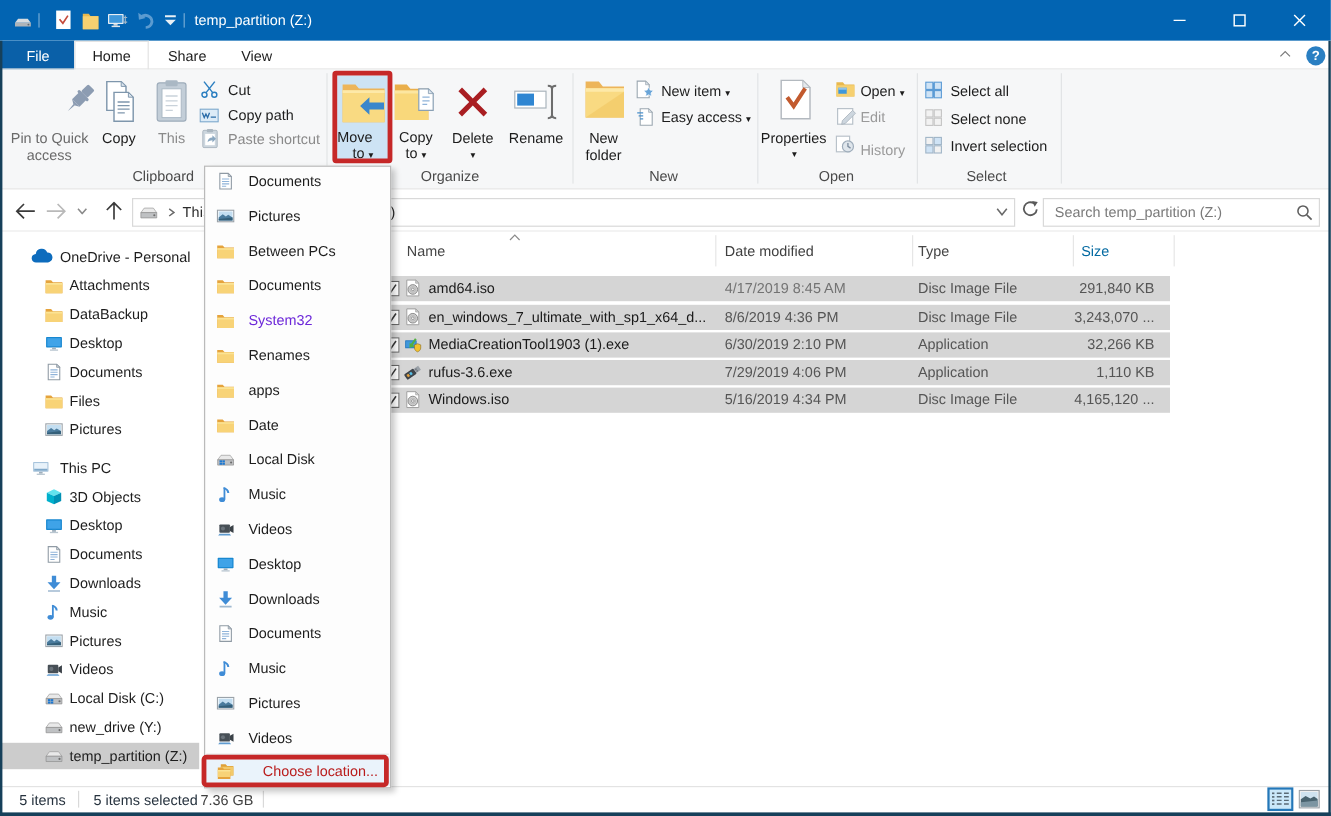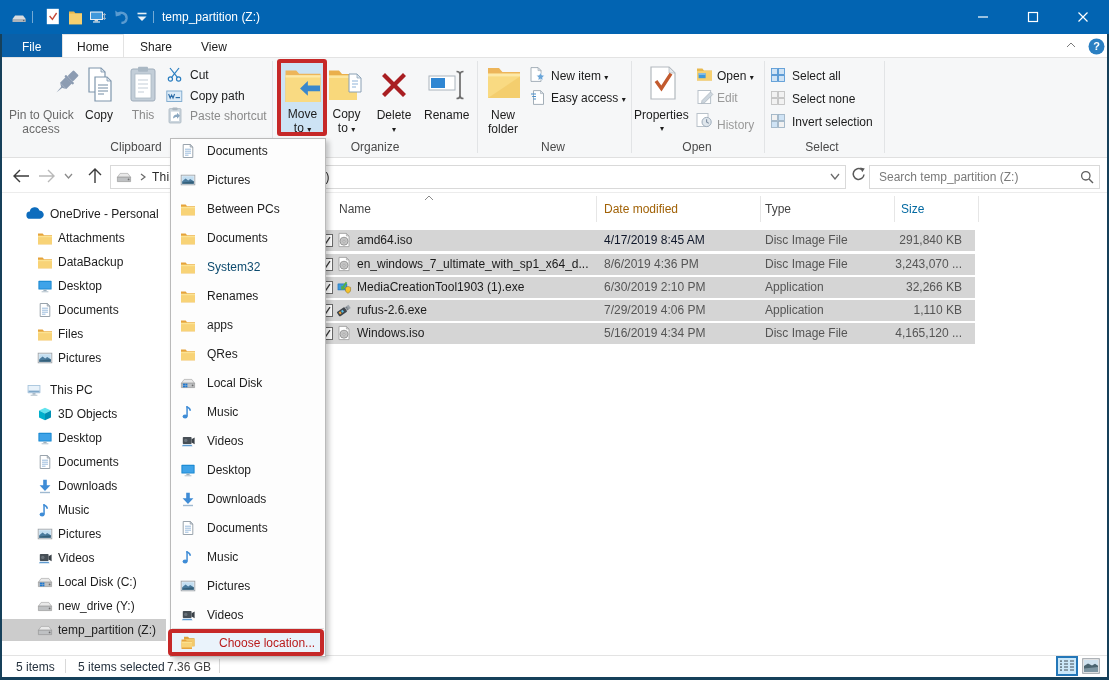--- a/index.html
+++ b/index.html
@@ -127,21 +127,21 @@
       <path d="M5 11.5 c0-2.6 1.6-4 4-4 v-1.8 l3 3 -3 3 v-1.8 c-1.6 0-2.6 0.6-4 1.6 z" fill="#8aa7c0"></path>
     </svg></div>
 <div class="t g" style="left:190px;top:110px;color:#8a8a8a">Paste shortcut</div>
 <div class="a" style="left:281px;top:63px;width:43px;height:70px;background:#cde3f4"></div>
 <div class="a" style="left:284px;top:68px;line-height:0;"><svg width="38" height="34" viewBox="0 0 38 35">
       <path d="M1 2.5 h11 l3 3.5 H37 v29 H1 z" fill="#edb55a"></path>
       <path d="M1 7.5 H37 V35 H1 z" fill="#f9da82"></path>
       <path d="M1 7.5 H37 V9.8 H1 z" fill="#fde9a8"></path>
       <path d="M16 21 L24 13.5 v4.5 h12.5 v6 H24 v4.5 z" fill="#3a87cc"></path>
     </svg></div>
-<div class="t " style="left:281px;top:108px;width:43px;text-align:center">Move</div>
+<div class="t " style="left:281px;top:108px;width:43px;text-align:left">Move</div>
 <div class="t " style="left:281px;top:122px;width:43px;text-align:center">to <span style="font-size:8px">▾</span></div>
 <div class="a" style="left:277px;top:59px;width:50px;height:77px;border:4px solid #c62828;border-radius:3px"></div>
 <div class="a" style="left:327px;top:68px;line-height:0;"><svg width="38" height="34" viewBox="0 0 38 34">
       <path d="M2 2.5 h10 l3 3.5 H30 v26 H2 z" fill="#eaaf4b"></path>
       <path d="M2 7.5 H30 V32 H2 z" fill="#f9d87b"></path>
       <path d="M2 7.5 H30 V10 H2 z" fill="#fce6a0"></path>
       <path d="M22 6 h8 l4 4 v14 H22 z" fill="#fff" stroke="#8aa0b4" stroke-width="1"></path>
       <path d="M30 6 l4 4 h-4 z" fill="#dde6ee" stroke="#8aa0b4" stroke-width="0.7"></path>
       <g stroke="#8fb3d9" stroke-width="1">
         <line x1="25" y1="13" x2="31" y2="13"></line>
@@ -277,41 +277,41 @@
 <div class="t g" style="left:879px;top:171px;color:#7a7a7a">Search temp_partition (Z:)</div>
 <div class="a" style="left:1080px;top:170px;line-height:0;"><svg width="14" height="14" viewBox="0 0 14 14">
       <circle cx="5.8" cy="5.8" r="4.2" stroke="#5f5f5f" stroke-width="1.3" fill="none"></circle>
       <line x1="9" y1="9" x2="13" y2="13" stroke="#5f5f5f" stroke-width="1.4"></line>
     </svg></div>
 <div class="a" style="left:0px;top:192px;width:1109px;height:1px;background:#ececec"></div>
 <div class="t " style="left:339px;top:203px;color:#454545">Name</div>
 <div class="a" style="left:424px;top:195px;line-height:0;"><svg width="10" height="6" viewBox="0 0 10 6">
       <path d="M1 5 L5 1 L9 5" stroke="#8a8a8a" stroke-width="1" fill="none"></path>
     </svg></div>
-<div class="t " style="left:604px;top:203px;color:#a16207">Date modified</div>
+<div class="t " style="left:604px;top:203px;color:#404040">Date modified</div>
 <div class="t " style="left:765px;top:203px;color:#454545">Type</div>
 <div class="t " style="left:901px;top:203px;color:#0369a1">Size</div>
 <div class="a" style="left:596px;top:196px;width:1px;height:26px;background:#e6e6e6"></div>
 <div class="a" style="left:760px;top:196px;width:1px;height:26px;background:#e6e6e6"></div>
 <div class="a" style="left:894px;top:196px;width:1px;height:26px;background:#e6e6e6"></div>
 <div class="a" style="left:978px;top:196px;width:1px;height:26px;background:#e6e6e6"></div>
 <div class="a" style="left:318px;top:230px;width:657px;height:21px;background:#d5d5d5"></div>
 <div class="a" style="left:320px;top:234px;line-height:0;"><svg width="13" height="13" viewBox="0 0 13 13">
       <rect x="0.5" y="0.5" width="12" height="12" fill="#fff" stroke="#6a6a6a" stroke-width="1"></rect>
       <path d="M3 6.6 l2.6 3 4.4-6.4" stroke="#3b3b3b" stroke-width="1.3" fill="none"></path>
     </svg></div>
 <div class="a" style="left:336px;top:232px;line-height:0;"><svg width="16" height="16" viewBox="0 0 16 16">
       <path d="M3 1.4 h7.4 l2.6 2.6 V14.6 H3 z" fill="#fff" stroke="#9d9d9d" stroke-width="0.8"></path>
       <path d="M10.4 1.4 l2.6 2.6 h-2.6 z" fill="#d9d9d9" stroke="#9d9d9d" stroke-width="0.6"></path>
       <circle cx="8" cy="9.2" r="4" fill="#cfcfcf" stroke="#878787" stroke-width="0.8"></circle>
       <circle cx="8" cy="9.2" r="2.4" fill="none" stroke="#b9b9b9" stroke-width="0.8"></circle>
       <circle cx="8" cy="9.2" r="1.1" fill="#f5f5f5" stroke="#808080" stroke-width="0.6"></circle>
     </svg></div>
 <div class="t " style="left:357px;top:234px;color:#1a1a1a">amd64.iso</div>
-<div class="t " style="left:604px;top:234px;color:#0f172a">4/17/2019 8:45 AM</div>
+<div class="t " style="left:604px;top:234px;color:#737373">4/17/2019 8:45 AM</div>
 <div class="t " style="left:765px;top:234px;color:#555">Disc Image File</div>
 <div class="t " style="left:860px;top:234px;color:#555;width:102px;text-align:right">291,840 KB</div>
 <div class="a" style="left:318px;top:254px;width:657px;height:21px;background:#d5d5d5"></div>
 <div class="a" style="left:320px;top:258px;line-height:0;"><svg width="13" height="13" viewBox="0 0 13 13">
       <rect x="0.5" y="0.5" width="12" height="12" fill="#fff" stroke="#6a6a6a" stroke-width="1"></rect>
       <path d="M3 6.6 l2.6 3 4.4-6.4" stroke="#3b3b3b" stroke-width="1.3" fill="none"></path>
     </svg></div>
 <div class="a" style="left:336px;top:256px;line-height:0;"><svg width="16" height="16" viewBox="0 0 16 16">
       <path d="M3 1.4 h7.4 l2.6 2.6 V14.6 H3 z" fill="#fff" stroke="#9d9d9d" stroke-width="0.8"></path>
       <path d="M10.4 1.4 l2.6 2.6 h-2.6 z" fill="#d9d9d9" stroke="#9d9d9d" stroke-width="0.6"></path>
@@ -346,21 +346,21 @@
 <div class="a" style="left:336px;top:302px;line-height:0;"><svg width="16" height="16" viewBox="0 0 16 16">
       <g transform="rotate(-35 8 8)">
         <rect x="0.6" y="5.6" width="9.4" height="5.4" rx="1" fill="#3f444a"></rect>
         <rect x="10" y="6.3" width="4.6" height="4" fill="#9aa1a8"></rect>
         <rect x="10.8" y="7" width="1.4" height="1.1" fill="#6d747b"></rect>
         <rect x="10.8" y="8.8" width="1.4" height="1.1" fill="#6d747b"></rect>
         <rect x="2.2" y="7" width="2" height="2.4" fill="#e8a33c"></rect>
         <rect x="5" y="7" width="2" height="2.4" fill="#57c0e8"></rect>
       </g>
     </svg></div>
-<div class="t " style="left:357px;top:304px;color:#1a1a1a">rufus-2.6.exe</div>
+<div class="t " style="left:357px;top:304px;color:#1a1a1a">rufus-3.6.exe</div>
 <div class="t " style="left:604px;top:304px;color:#555">7/29/2019 4:06 PM</div>
 <div class="t " style="left:765px;top:304px;color:#555">Application</div>
 <div class="t " style="left:860px;top:304px;color:#555;width:102px;text-align:right">1,110 KB</div>
 <div class="a" style="left:318px;top:323px;width:657px;height:21px;background:#d5d5d5"></div>
 <div class="a" style="left:320px;top:327px;line-height:0;"><svg width="13" height="13" viewBox="0 0 13 13">
       <rect x="0.5" y="0.5" width="12" height="12" fill="#fff" stroke="#6a6a6a" stroke-width="1"></rect>
       <path d="M3 6.6 l2.6 3 4.4-6.4" stroke="#3b3b3b" stroke-width="1.3" fill="none"></path>
     </svg></div>
 <div class="a" style="left:336px;top:325px;line-height:0;"><svg width="16" height="16" viewBox="0 0 16 16">
       <path d="M3 1.4 h7.4 l2.6 2.6 V14.6 H3 z" fill="#fff" stroke="#9d9d9d" stroke-width="0.8"></path>
@@ -562,39 +562,39 @@
       <path d="M1 3.6 h4.6 l1.5 1.7 H15 v9 H1 z" fill="#e5a33c"></path>
       <path d="M1 5.8 H15 v8.5 H1 z" fill="#f8d377"></path>
       <path d="M1 5.8 H15 v1.4 H1 z" fill="#fbe394"></path>
     </svg></div>
 <div class="t " style="left:207px;top:232px;color:#1d1d1d">Documents</div>
 <div class="a" style="left:180px;top:259px;line-height:0;"><svg width="16" height="16" viewBox="0 0 16 16">
       <path d="M1 3.6 h4.6 l1.5 1.7 H15 v9 H1 z" fill="#e5a33c"></path>
       <path d="M1 5.8 H15 v8.5 H1 z" fill="#f8d377"></path>
       <path d="M1 5.8 H15 v1.4 H1 z" fill="#fbe394"></path>
     </svg></div>
-<div class="t " style="left:207px;top:261px;color:#0c4a6e">System32</div>
+<div class="t " style="left:207px;top:261px;color:#6d28d9">System32</div>
 <div class="a" style="left:180px;top:288px;line-height:0;"><svg width="16" height="16" viewBox="0 0 16 16">
       <path d="M1 3.6 h4.6 l1.5 1.7 H15 v9 H1 z" fill="#e5a33c"></path>
       <path d="M1 5.8 H15 v8.5 H1 z" fill="#f8d377"></path>
       <path d="M1 5.8 H15 v1.4 H1 z" fill="#fbe394"></path>
     </svg></div>
 <div class="t " style="left:207px;top:290px;color:#1d1d1d">Renames</div>
 <div class="a" style="left:180px;top:317px;line-height:0;"><svg width="16" height="16" viewBox="0 0 16 16">
       <path d="M1 3.6 h4.6 l1.5 1.7 H15 v9 H1 z" fill="#e5a33c"></path>
       <path d="M1 5.8 H15 v8.5 H1 z" fill="#f8d377"></path>
       <path d="M1 5.8 H15 v1.4 H1 z" fill="#fbe394"></path>
     </svg></div>
 <div class="t " style="left:207px;top:319px;color:#1d1d1d">apps</div>
 <div class="a" style="left:180px;top:346px;line-height:0;"><svg width="16" height="16" viewBox="0 0 16 16">
       <path d="M1 3.6 h4.6 l1.5 1.7 H15 v9 H1 z" fill="#e5a33c"></path>
       <path d="M1 5.8 H15 v8.5 H1 z" fill="#f8d377"></path>
       <path d="M1 5.8 H15 v1.4 H1 z" fill="#fbe394"></path>
     </svg></div>
-<div class="t " style="left:207px;top:348px;color:#1d1d1d">QRes</div>
+<div class="t " style="left:207px;top:348px;color:#1d1d1d">Date</div>
 <div class="a" style="left:180px;top:375px;line-height:0;"><svg width="16" height="16" viewBox="0 0 16 16">
       <path d="M1.4 8.2 L4.2 4.4 h7.6 L14.6 8.2 z" fill="#e9e9e9" stroke="#9d9d9d" stroke-width="0.6"></path>
       <path d="M1.4 8.2 H14.6 V12.6 H1.4 z" fill="#bfc1c3" stroke="#8f8f8f" stroke-width="0.6"></path>
       <circle cx="12.6" cy="10.4" r="0.9" fill="#6d6d6d"></circle>
       <g>
         <rect x="2.9" y="8.6" width="2.1" height="1.7" fill="#1e78d0"></rect>
         <rect x="5.3" y="8.6" width="2.1" height="1.7" fill="#1e78d0"></rect>
         <rect x="2.9" y="10.6" width="2.1" height="1.7" fill="#1e78d0"></rect>
         <rect x="5.3" y="10.6" width="2.1" height="1.7" fill="#1e78d0"></rect>
       </g>

